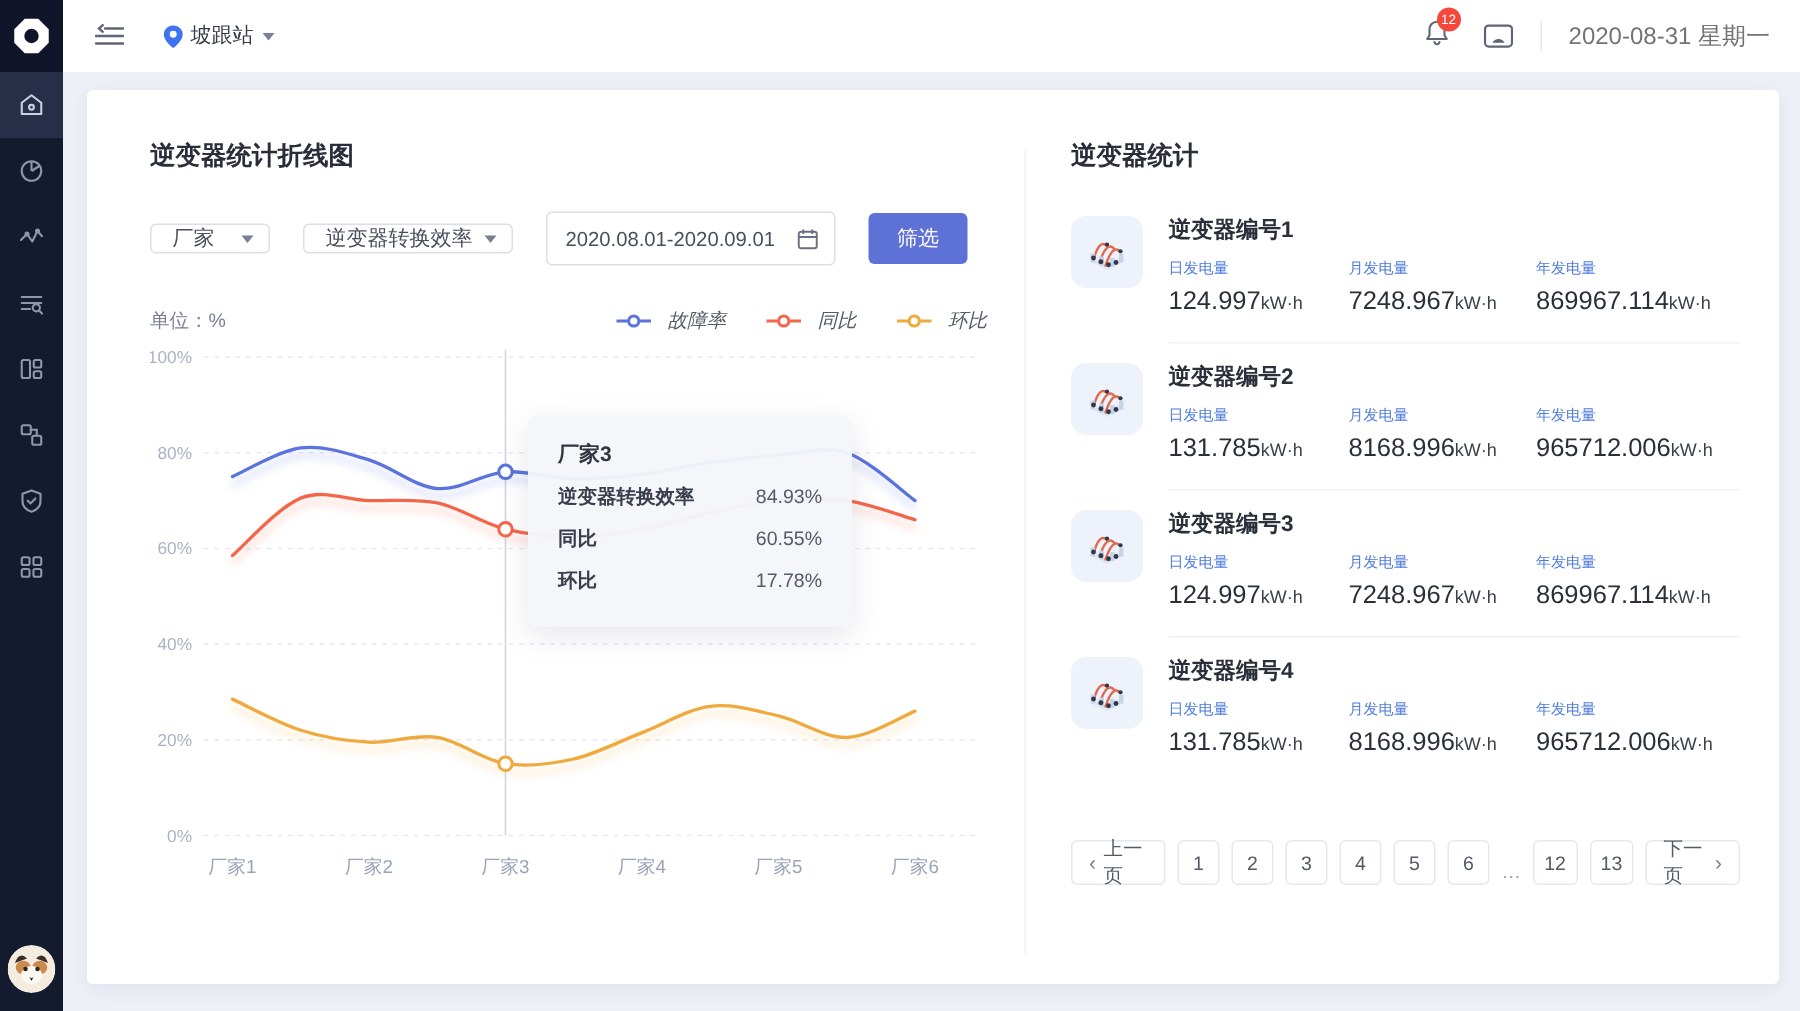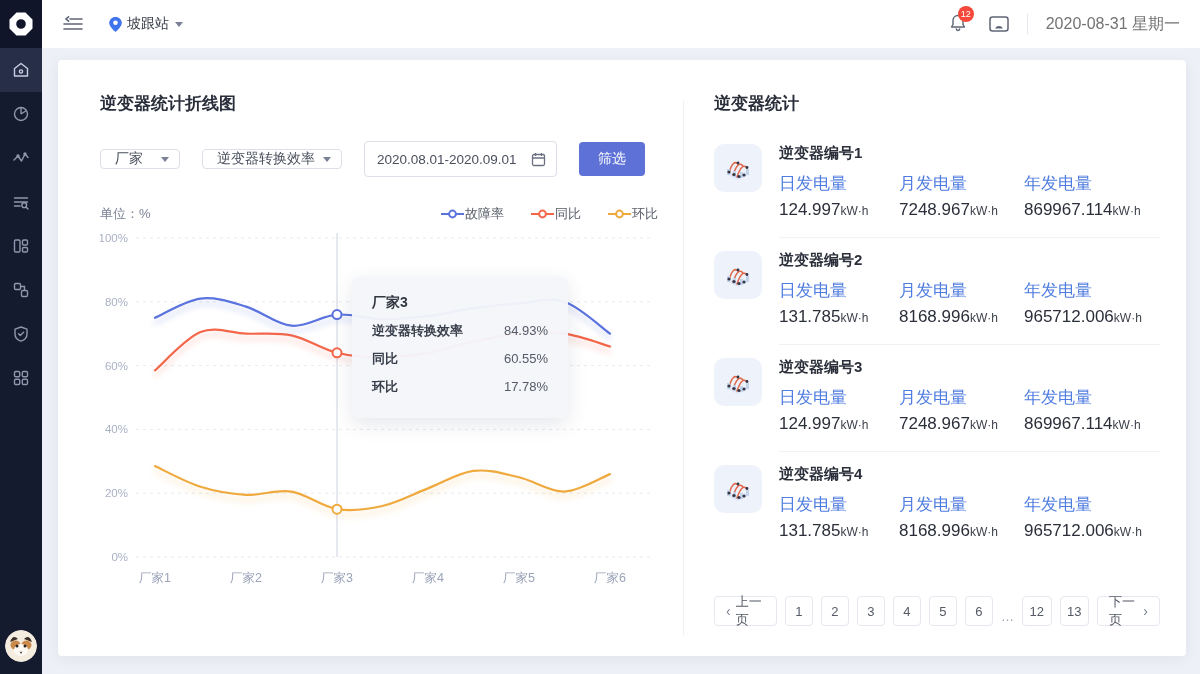--- a/index.html
+++ b/index.html
@@ -48,21 +48,21 @@
   .sel-vendor { width:80px; }
   .sel-metric { width:140px; }
   .date-box { width:193px; height:36px; border:1px solid #dcdfe8; border-radius:4px; background:#fff;
     display:flex; align-items:center; justify-content:space-between; padding:0 10px 0 12px;
     font-size:13.5px; color:#4a4f5c; cursor:pointer; }
   .filter-btn { width:66px; height:34px; border:none; border-radius:4px; background:#5e71d6;
     color:#fff; font-size:14px; cursor:pointer; font-family:inherit; }
   .unit-legend { display:flex; align-items:center; width:558px; margin-top:28px; }
   .unit-label { font-size:13px; color:#7a8095; }
   .legend { margin-left:auto; display:flex; gap:26px; }
-  .legend-item { display:flex; align-items:center; gap:0; cursor:pointer; }
+  .legend-item { display:flex; align-items:center; gap:10px; cursor:pointer;font-style:italic; }
   .legend-label { font-size:13px; color:#555a66; }
   .chart-wrap { position:relative; width:560px; height:372px; margin-top:2px; }
 
   .tooltip { position:absolute; left:252px; top:52px; width:216px; height:141px;
     background:rgba(244,246,250,0.96); border-radius:6px; box-shadow:0 6px 20px rgba(50,60,90,0.12);
     padding:17px 20px 0 20px; z-index:5; }
   .tooltip-title { font-size:14px; font-weight:bold; color:#32363f; }
   .t-row { display:flex; justify-content:space-between; margin-top:10px; font-size:13px; line-height:18px; }
   .t-label { font-weight:bold; color:#3a3f4c; }
   .t-value { color:#555a66; }
@@ -70,21 +70,21 @@
   
   .right-pane { flex:1; padding:32px 26px 16px 31px; display:flex; flex-direction:column; }
   .inv-list { margin-top:16px; }
   .inv-item { display:flex; gap:17px; padding:13px 0 17px; }
   .inv-icon { width:48px; height:48px; border-radius:10px; background:#edf2fb; flex:none;
     display:flex; align-items:center; justify-content:center; }
   .inv-content { flex:1; }
   .inv-name { font-size:15px; font-weight:bold; color:#2b2f3a; }
   .inv-stats { display:flex; margin-top:9px; }
   .stat { width:120px; } .stat.s2 { width:125px; } .stat.s3 { flex:1; }
-  .stat-label { font-size:17px; color:#4e7ce0; }
+  .stat-label { font-size:10px; color:#4e7ce0; }
   .stat-value { font-size:17px; color:#2b2f3a; margin-top:5px; white-space:nowrap; }
   .stat-unit { font-size:12px; color:#3c404a; }
   .item-divider { height:1px; background:#f1f2f6; margin-left:65px; }
 
   .pagination { display:flex; align-items:flex-end; gap:8px; margin-top:38px; }
   .page-btn { min-width:28px; height:30px; border:1px solid #e6e8f0; border-radius:4px; background:#fff;
     display:flex; align-items:center; justify-content:center; font-size:13px; color:#555a66;
     padding:0 8px; cursor:pointer; }
   .page-nav { padding:0 11px; gap:5px; }
   .arrow-glyph { font-size:14px; color:#777e8e; }

